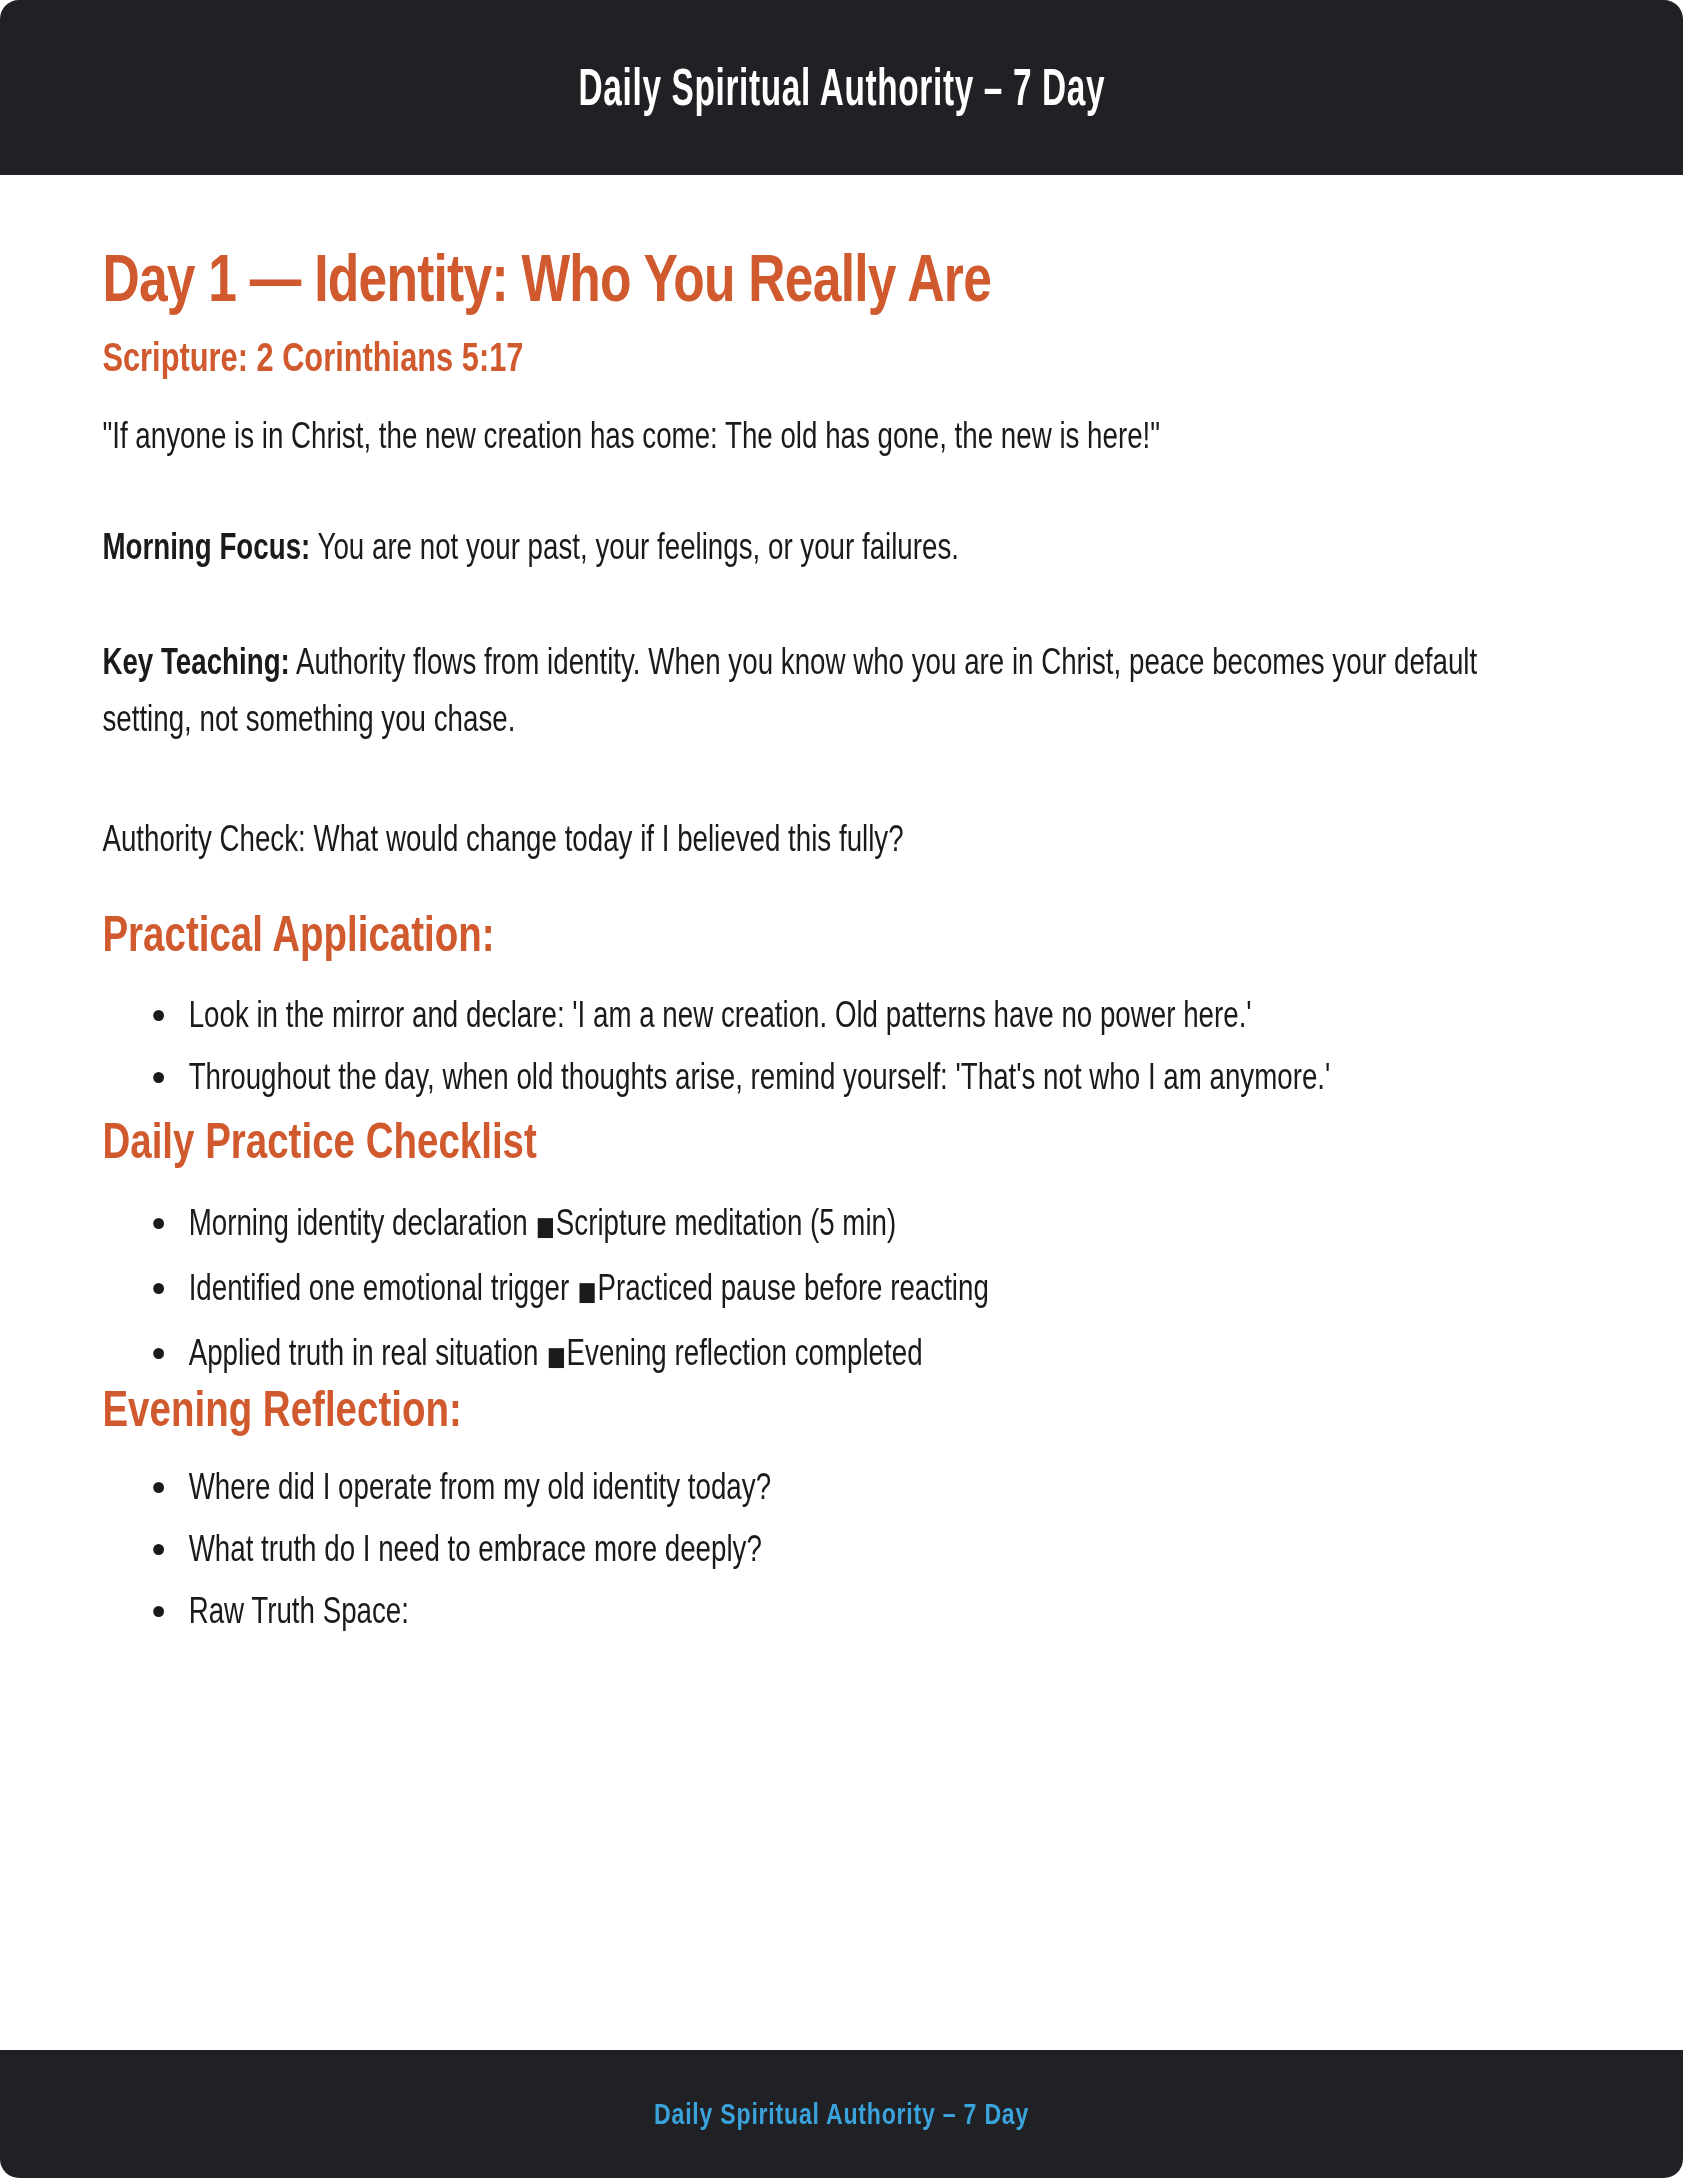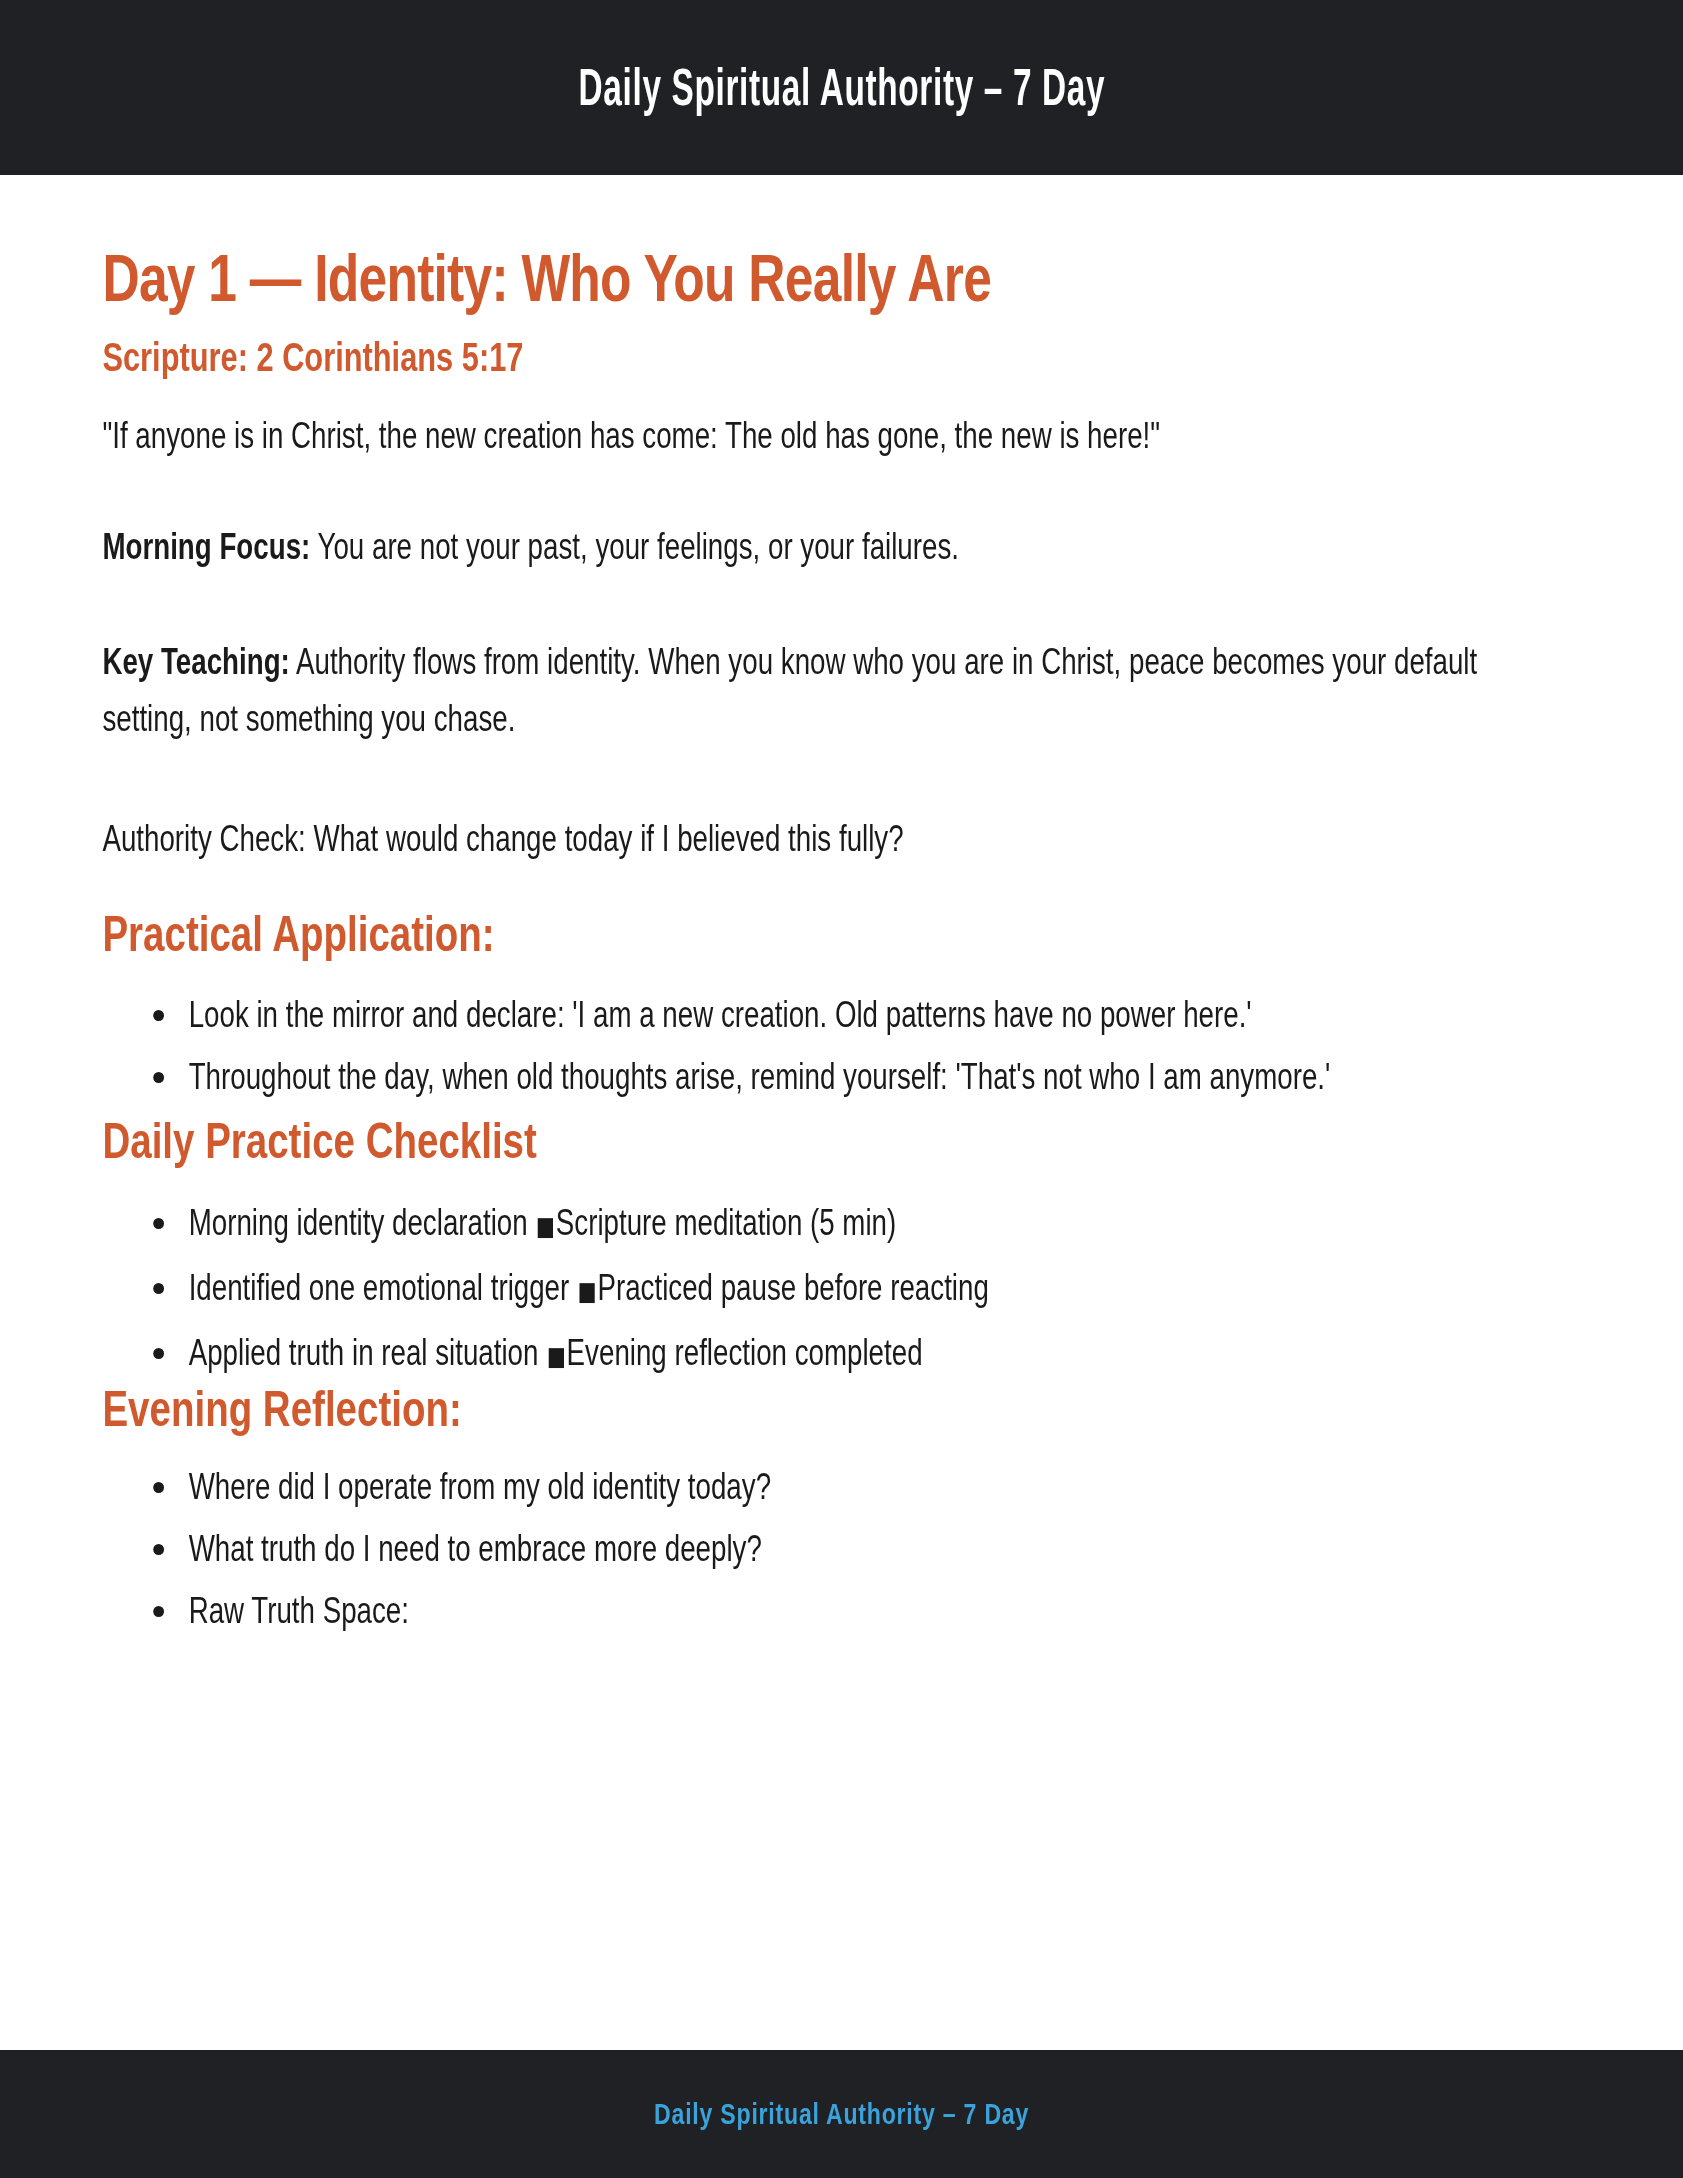--- a/index.html
+++ b/index.html
@@ -1,18 +1,18 @@
 <!DOCTYPE html>
 <html><head>
 <meta charset="utf-8">
 <style>
   html,body{margin:0;padding:0;background:#ffffff;}
   .page{
     position:relative;width:1683px;height:2178px;background:#ffffff;
-    overflow:hidden;font-family:"Liberation Sans",sans-serif;color:#1a1a1a;
+    overflow:hidden;font-family:"Liberation Sans",sans-serif;color:#1a1a1a;border-radius:19px;
   }
   
   .scale{
     position:absolute;top:0;left:0;width:2186px;height:2178px;
     transform:scaleX(0.77);transform-origin:0 0;
   }
   .bar{
     position:absolute;left:0;width:2186px;background:#1f2124;
     display:flex;align-items:center;justify-content:center;
   }

